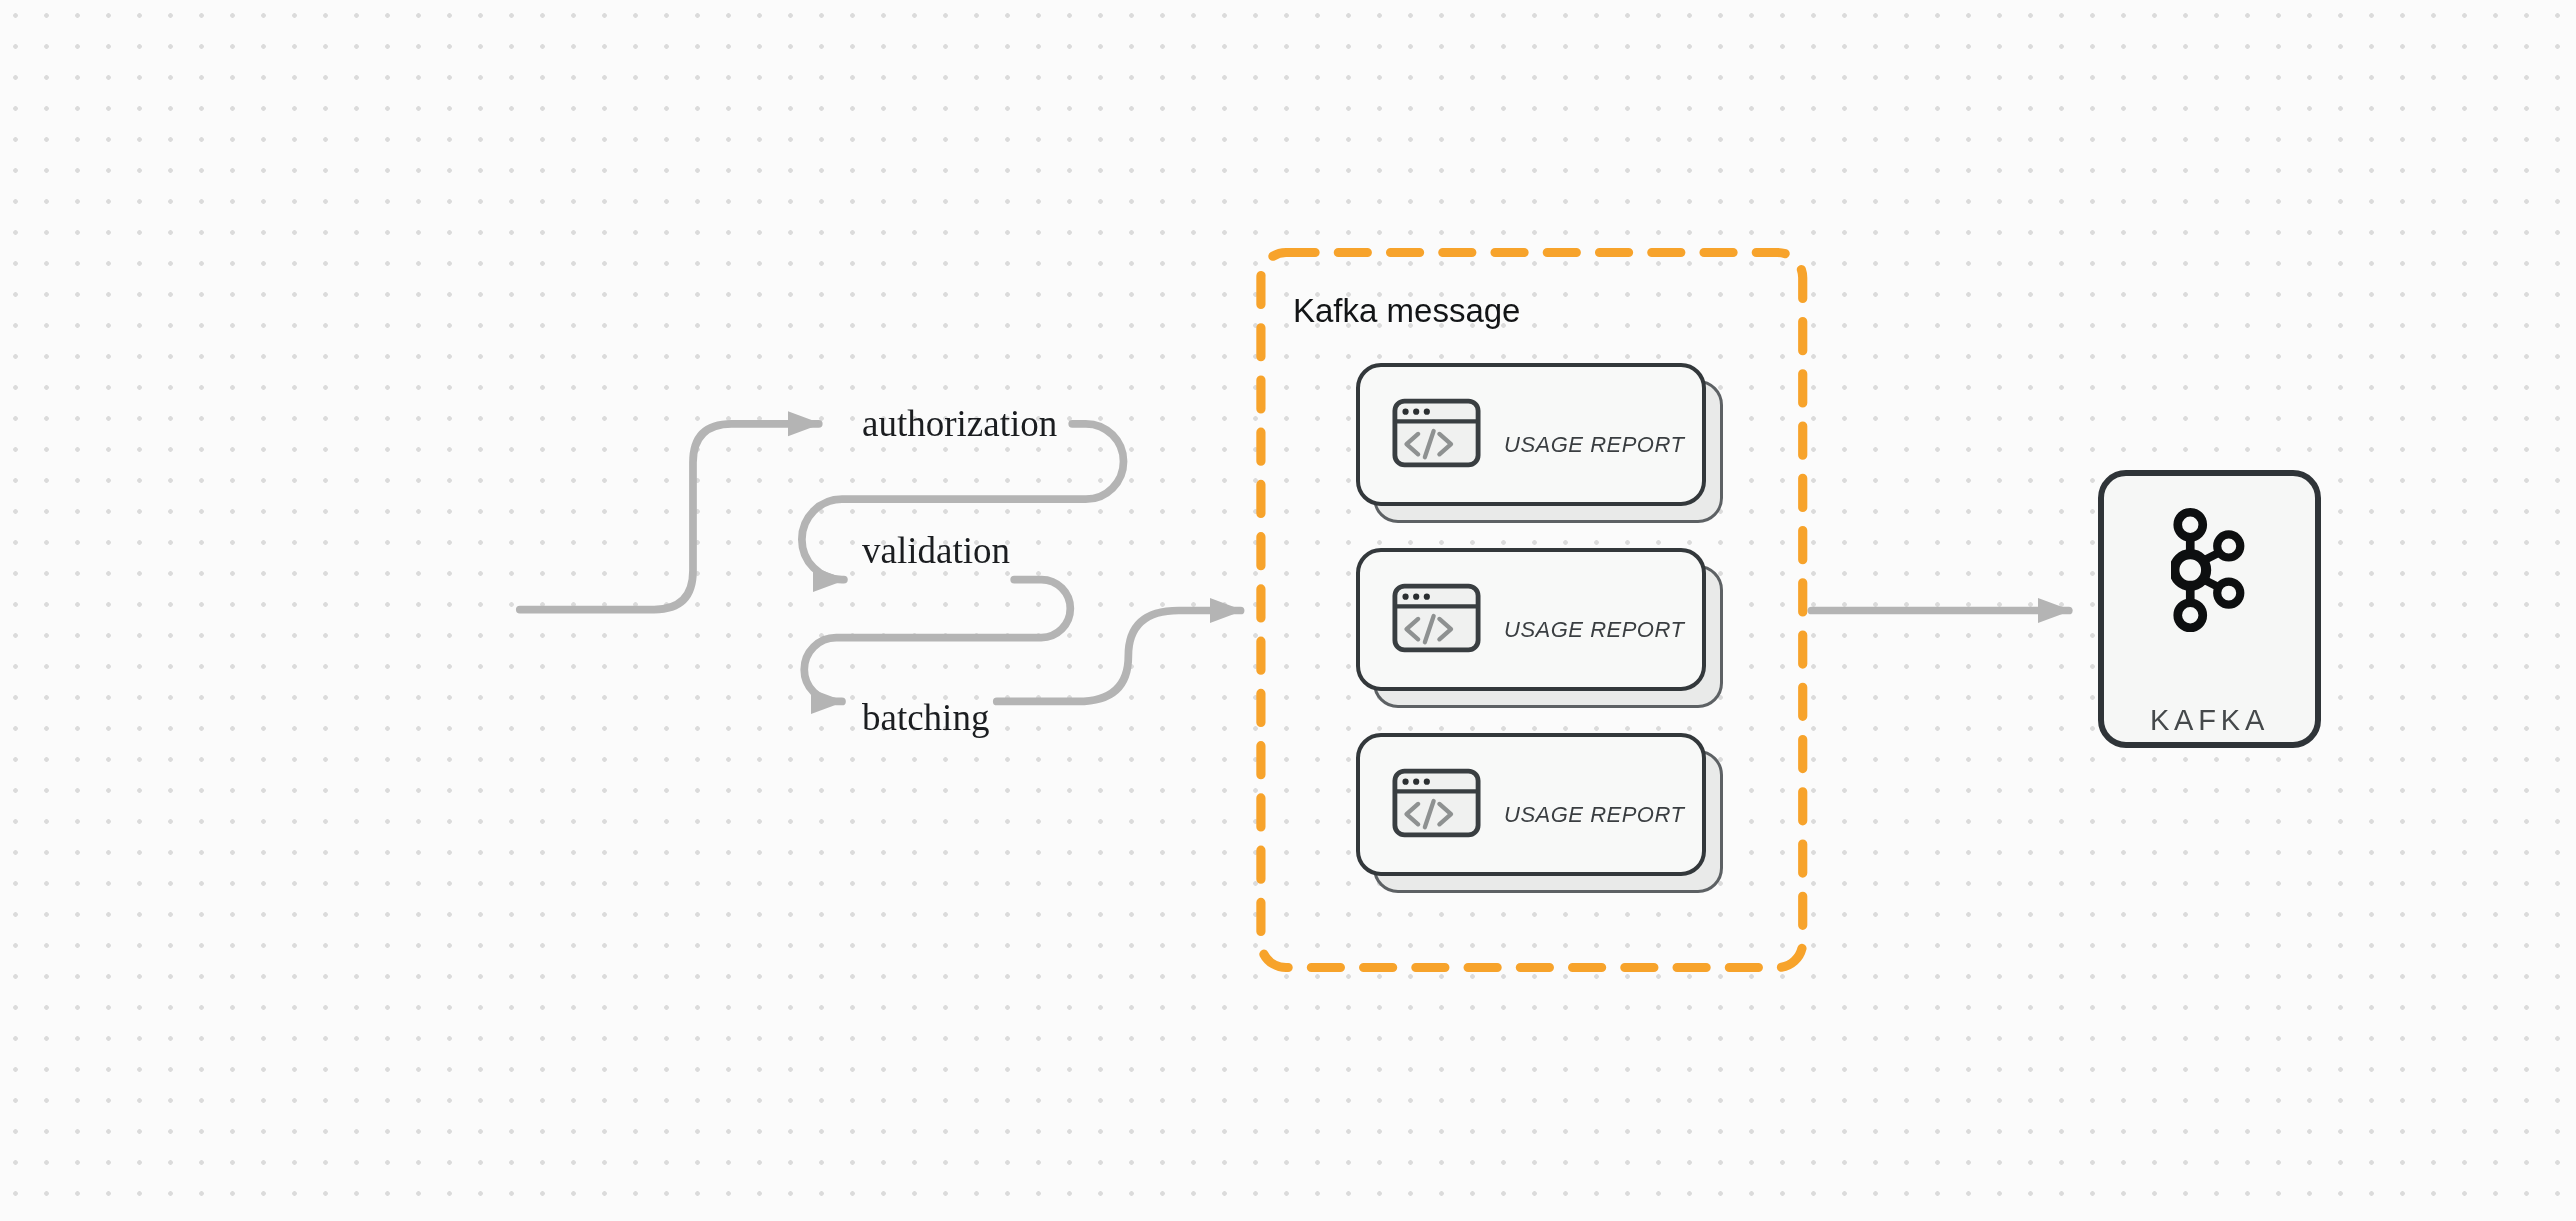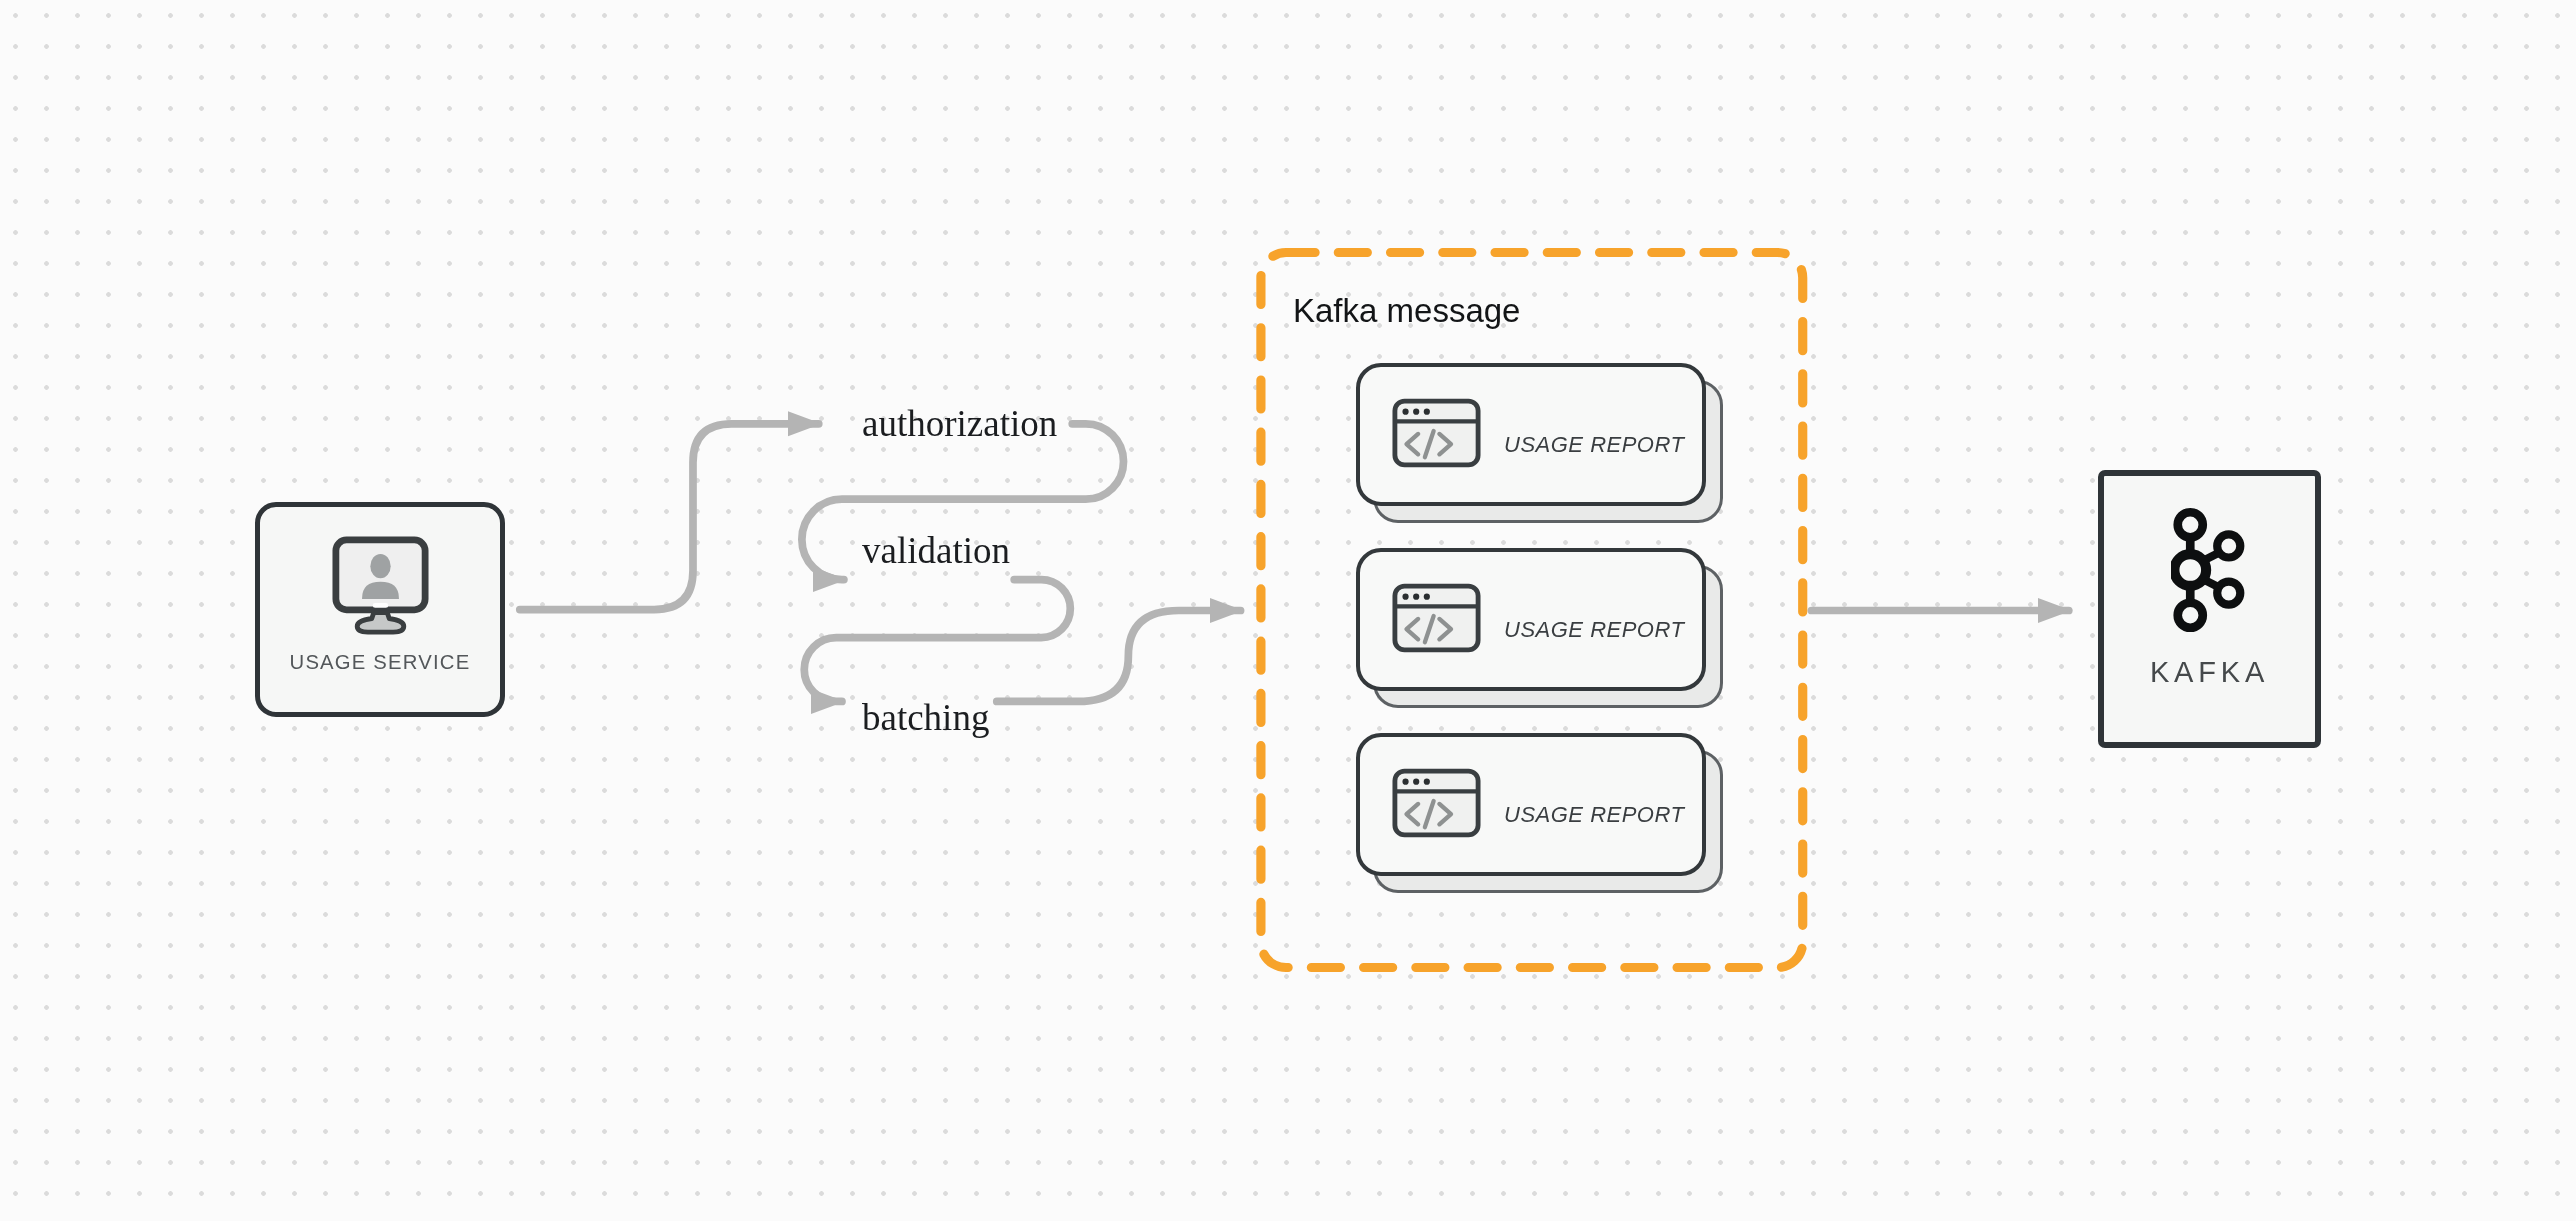--- a/index.html
+++ b/index.html
@@ -64,21 +64,21 @@
   .node-usage-service { left: 255px; top: 502px; width: 250px; height: 215px; }
   .node-usage-service .icon-wrap { margin-top: 29px; }
   .node-usage-service .node-label {
     margin-top: 9.7px;
     font-size: 20.3px;
     font-weight: 500;
     letter-spacing: 1.2px;
     color: var(--muted-label);
     white-space: nowrap;
   }
-  .node-kafka { left: 2098px; top: 470px; width: 223px; height: 278px; border-width: 6.8px; border-radius: 7px; }
+  .node-kafka { left: 2098px; top: 470px; width: 223px; height: 278px; border-width: 6.8px; border-radius: 28px; gap: 48px; }
   .node-kafka .icon-wrap { margin-top: 31px; }
   .node-kafka .node-label {
     margin-top: 19.4px;
     font-size: 29px;
     font-weight: 500;
     letter-spacing: 4.8px;
     color: #45494B;
     white-space: nowrap;
   }
   .flow-label {
@@ -165,32 +165,20 @@
 
     <path class="connector" d="M 1048 599 H 1076 A 30 30 0 0 1 1076 659 H 864 A 33 33 0 0 0 864 725 H 870" marker-end="url(#arrow)"></path>
 
     <path class="connector" d="M 1030 725 H 1114 Q 1166 725 1166 678 Q 1166 631 1218 631 H 1282" marker-end="url(#arrow)"></path>
 
     <path class="connector" d="M 1872 631 H 2138" marker-end="url(#arrow)"></path>
 
     <rect class="dashed-group" x="1303" y="261" width="560" height="739" rx="26" ry="26"></rect>
   </svg>
 
-  <div class="node node-usage-service">
-    <div class="icon-wrap">
-      <svg width="97" height="101" viewBox="0 0 100 104" xmlns="http://www.w3.org/2000/svg">
-        <rect x="4" y="4" width="92" height="72" rx="11" fill="#EFEFEF" stroke="#3A3E40" stroke-width="7"></rect>
-        <ellipse cx="50" cy="31" rx="10.5" ry="12.5" fill="#9FA2A3"></ellipse>
-        <path d="M 31 64 Q 31 47 50 47 Q 69 47 69 64 L 69 65 H 31 Z" fill="#9FA2A3"></path>
-        <rect x="42" y="69" width="16" height="5" rx="2.5" fill="#FFFFFF"></rect>
-        <path d="M 43 79 H 57 L 59 85 Q 74 87 74 93 Q 74 99 63 99 H 37 Q 26 99 26 93 Q 26 87 41 85 Z" fill="#C6C8C8" stroke="#3A3E40" stroke-width="5" stroke-linejoin="round"></path>
-      </svg>
-    </div>
-    <div class="node-label">USAGE SERVICE</div>
-  </div>
 
   <div class="flow-label auth">authorization</div>
   <div class="flow-label valid">validation</div>
   <div class="flow-label batch">batching</div>
 
   <div class="group-title">Kafka message</div>
 
   <div class="report-card c1">
     <div class="back"></div>
     <div class="front">

